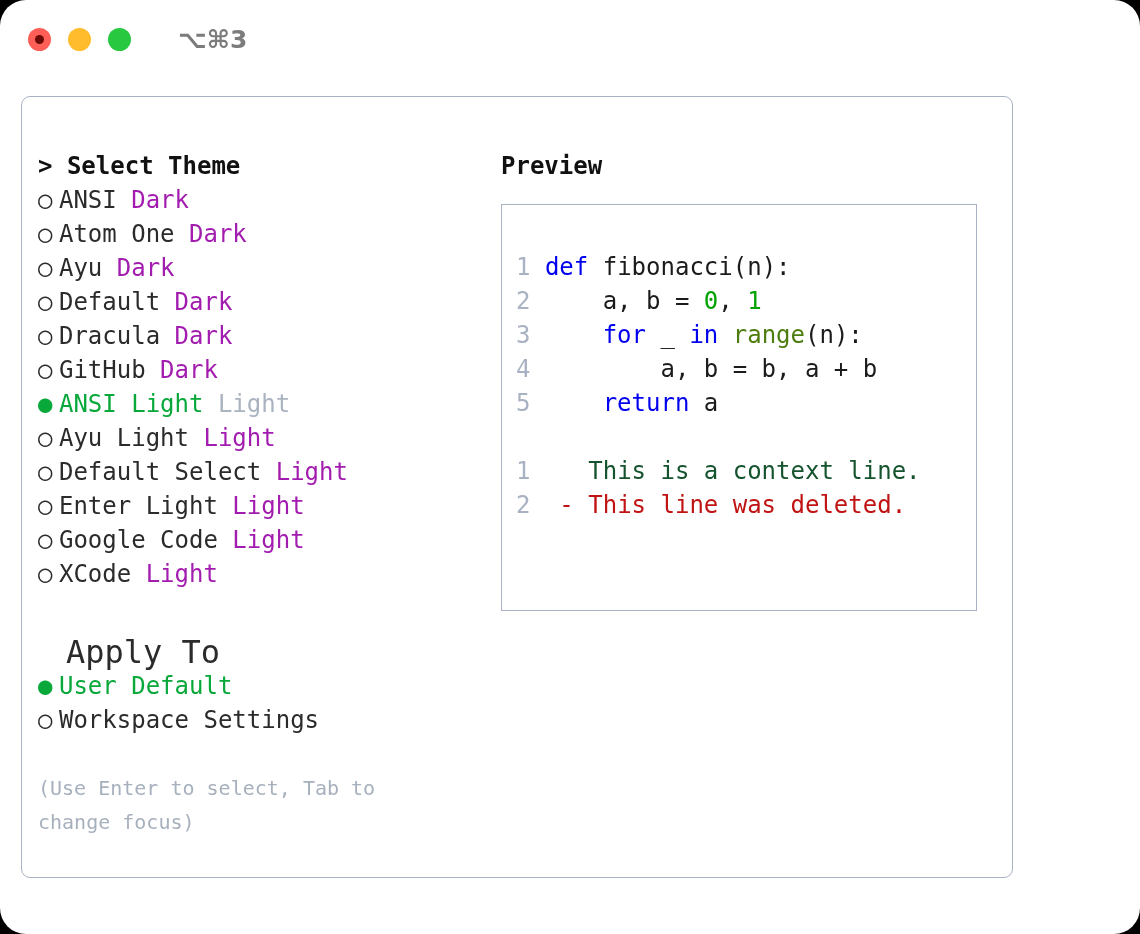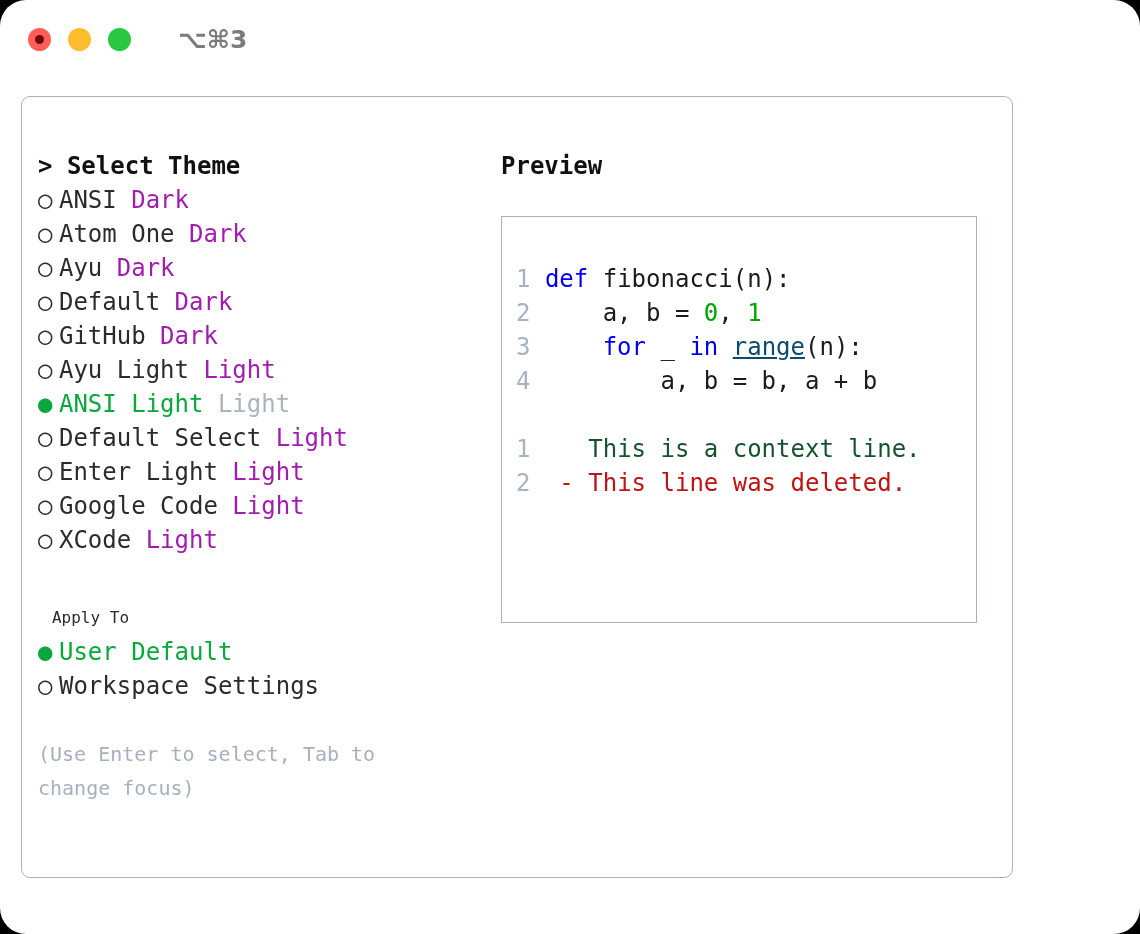--- a/index.html
+++ b/index.html
@@ -112,21 +112,21 @@
     display: block;
   }
   .opt .marker  { display: inline-block; width: 1.45ch; }
   .opt .name    { color: #2b2b2b; text-align: center; }
   .opt .variant { color: #a21caf; }
   .opt.selected .marker,
   .opt.selected .name { color: #08a83a; }
   .opt.selected .variant { color: #aab3c0; }
 
   .section-label {
-    font-size: 16px;
+    font-size: 32px;
     line-height: 34px;
     color: #2b2b2b;
     white-space: pre;
     padding-left: 1.45ch;
   }
   .spacer-lg { height: 44px; }
   .spacer-md { height: 34px; }
 
   .hint {
     font-size: 20px;
@@ -138,21 +138,21 @@
 
   
   .preview-title {
     font-size: 24px;
     font-weight: 700;
     color: #111111;
     line-height: 34px;
     white-space: pre;
   }
   .preview-box {
-    margin-top: 33px;
+    margin-top: 21px;
     width: 476px;
     height: 407px;
     border: 1.6px solid #a9b2c3;
     box-sizing: border-box;
     background: #ffffff;
     position: relative;
     padding-left: 31px;
   }
   .code {
     position: absolute;
@@ -163,21 +163,21 @@
   }
   .cline { white-space: pre; }
   .lnum {
     display: inline-block;
     width: 1ch;
     text-align: right;
     color: #a9b2c3;
     margin-right: 1ch;
   }
   .kw   { color: #0000ee; }
-  .fn   { color: #0c4a6e; text-decoration: underline; }
+  .fn   { color: #4d7c0f; }
   .num  { color: #00a200; }
   .plain{ color: #1b1b1b; }
 
   .diff-gap { height: 34px; }
   .d-ctx { color: #14532d; }
   .d-del { color: #c01313; }
   .d-add { color: #00c000; }
 </style>
 </head>
 <body>
@@ -195,23 +195,24 @@
 
   <div class="window">
 
     <div class="col-left">
       <div class="heading">&gt; Select Theme</div>
       <div id="theme-items">
           <div class="opt"><span class="marker">○</span><span class="name">ANSI</span><span class="variant"> Dark</span></div>
           <div class="opt"><span class="marker">○</span><span class="name">Atom One</span><span class="variant"> Dark</span></div>
           <div class="opt"><span class="marker">○</span><span class="name">Ayu</span><span class="variant"> Dark</span></div>
           <div class="opt"><span class="marker">○</span><span class="name">Default</span><span class="variant"> Dark</span></div>
+          <div class="opt"><span class="marker">○</span><span class="name">Dracula</span><span class="variant"> Dark</span></div>
           <div class="opt"><span class="marker">○</span><span class="name">GitHub</span><span class="variant"> Dark</span></div>
+          <div class="opt selected"><span class="marker">●</span><span class="name">ANSI Light</span><span class="variant"> Light</span></div>
           <div class="opt"><span class="marker">○</span><span class="name">Ayu Light</span><span class="variant"> Light</span></div>
-          <div class="opt selected"><span class="marker">●</span><span class="name">ANSI Light</span><span class="variant"> Light</span></div>
           <div class="opt"><span class="marker">○</span><span class="name">Default Select</span><span class="variant"> Light</span></div>
           <div class="opt"><span class="marker">○</span><span class="name">Enter Light</span><span class="variant"> Light</span></div>
           <div class="opt"><span class="marker">○</span><span class="name">Google Code</span><span class="variant"> Light</span></div>
           <div class="opt"><span class="marker">○</span><span class="name">XCode</span><span class="variant"> Light</span></div>
         </div>
 
       <div class="spacer-lg"></div>
 
       <div class="section-label">Apply To</div>
       <div id="apply-items">
@@ -225,20 +226,21 @@
     </div>
 
     <div class="col-right">
       <div class="preview-title">Preview</div>
       <div class="preview-box">
         <div class="code" id="code-block">
             <div class="cline"><span class="lnum">1</span><span class="kw">def</span><span class="plain"> fibonacci(n):</span></div>
             <div class="cline"><span class="lnum">2</span><span class="plain">    a, b = </span><span class="num">0</span><span class="plain">, </span><span class="num">1</span></div>
             <div class="cline"><span class="lnum">3</span><span class="plain">    </span><span class="kw">for</span><span class="plain"> _ </span><span class="kw">in</span><span class="plain"> </span><span class="fn">range</span><span class="plain">(n):</span></div>
             <div class="cline"><span class="lnum">4</span><span class="plain">        a, b = b, a + b</span></div>
+            <div class="cline"><span class="lnum">5</span><span class="plain">    </span><span class="kw">return</span><span class="plain"> a</span></div>
             <div class="diff-gap"></div>
             <div class="cline"><span class="lnum">1</span><span class="d-ctx">  </span><span class="d-ctx"> This is a context line.</span></div>
             <div class="cline"><span class="lnum">2</span><span class="d-del"> -</span><span class="d-del"> This line was deleted.</span></div>
           </div>
       </div>
     </div>
 
   </div>
 </div>
 

